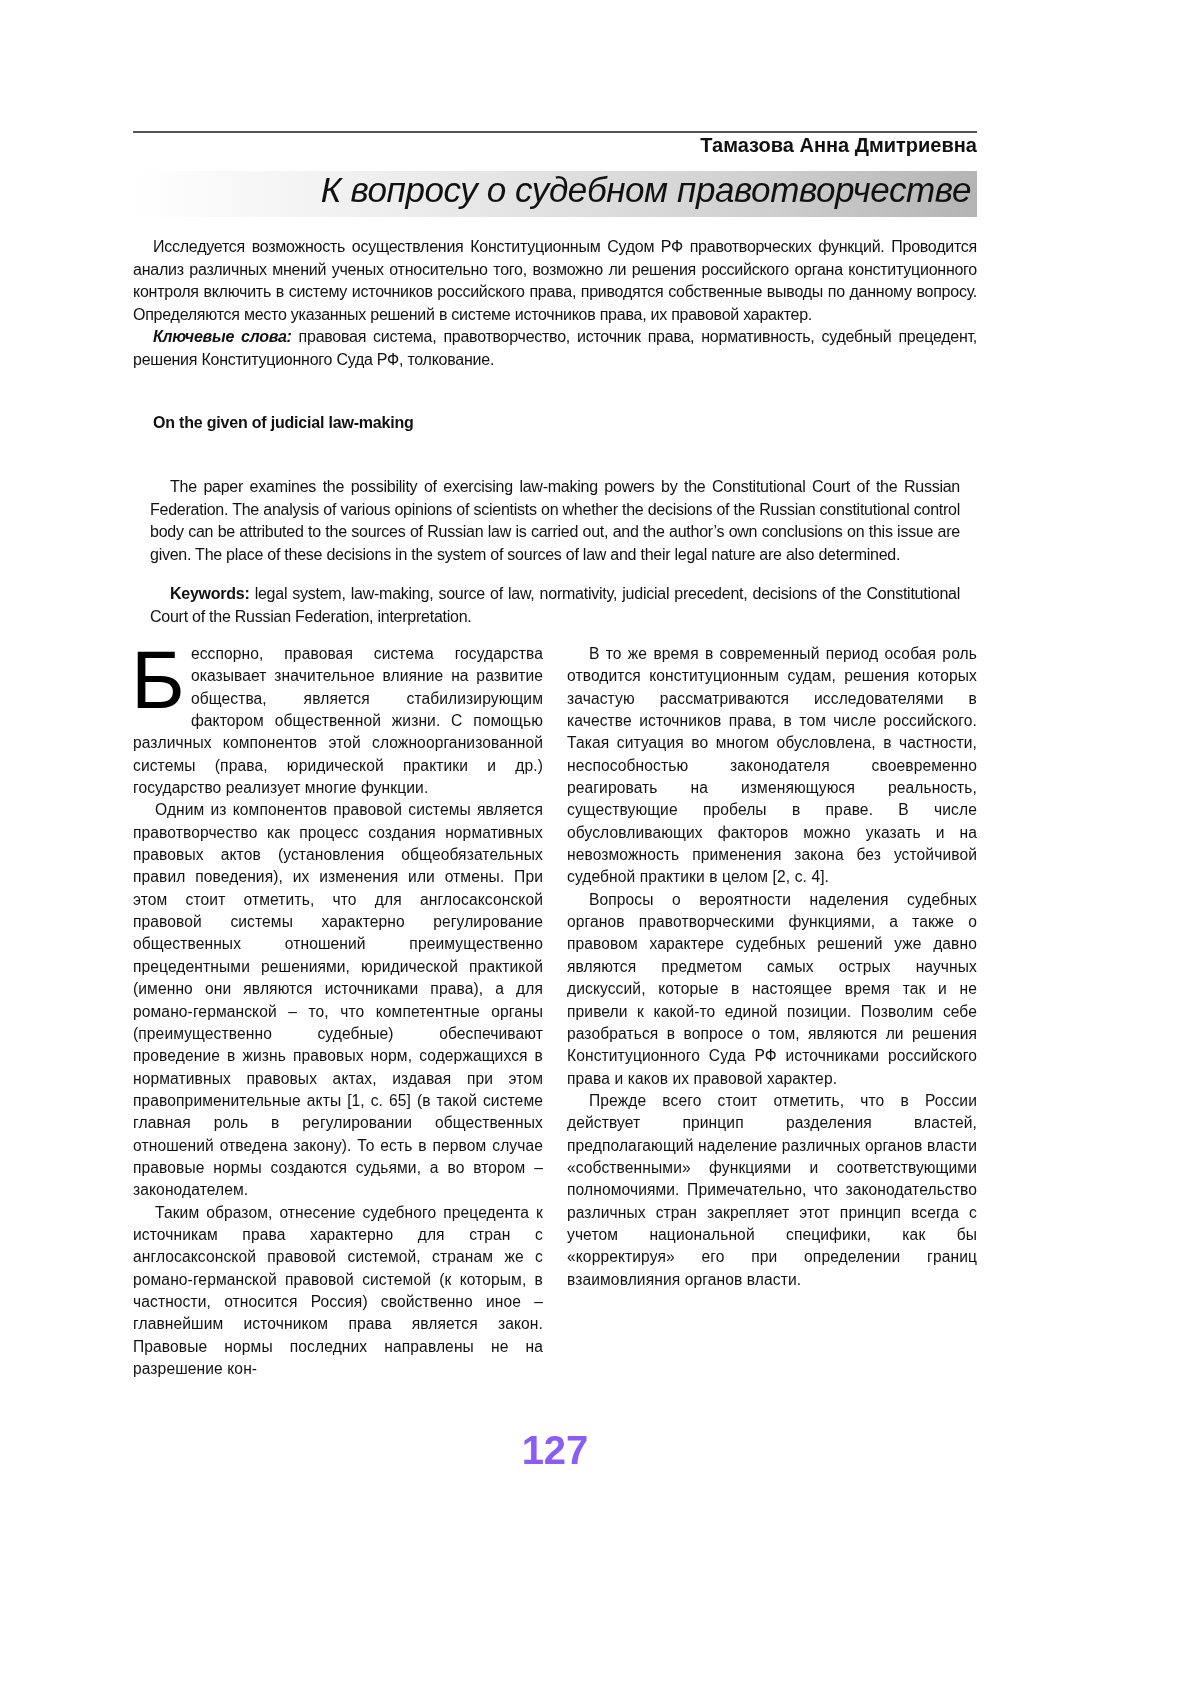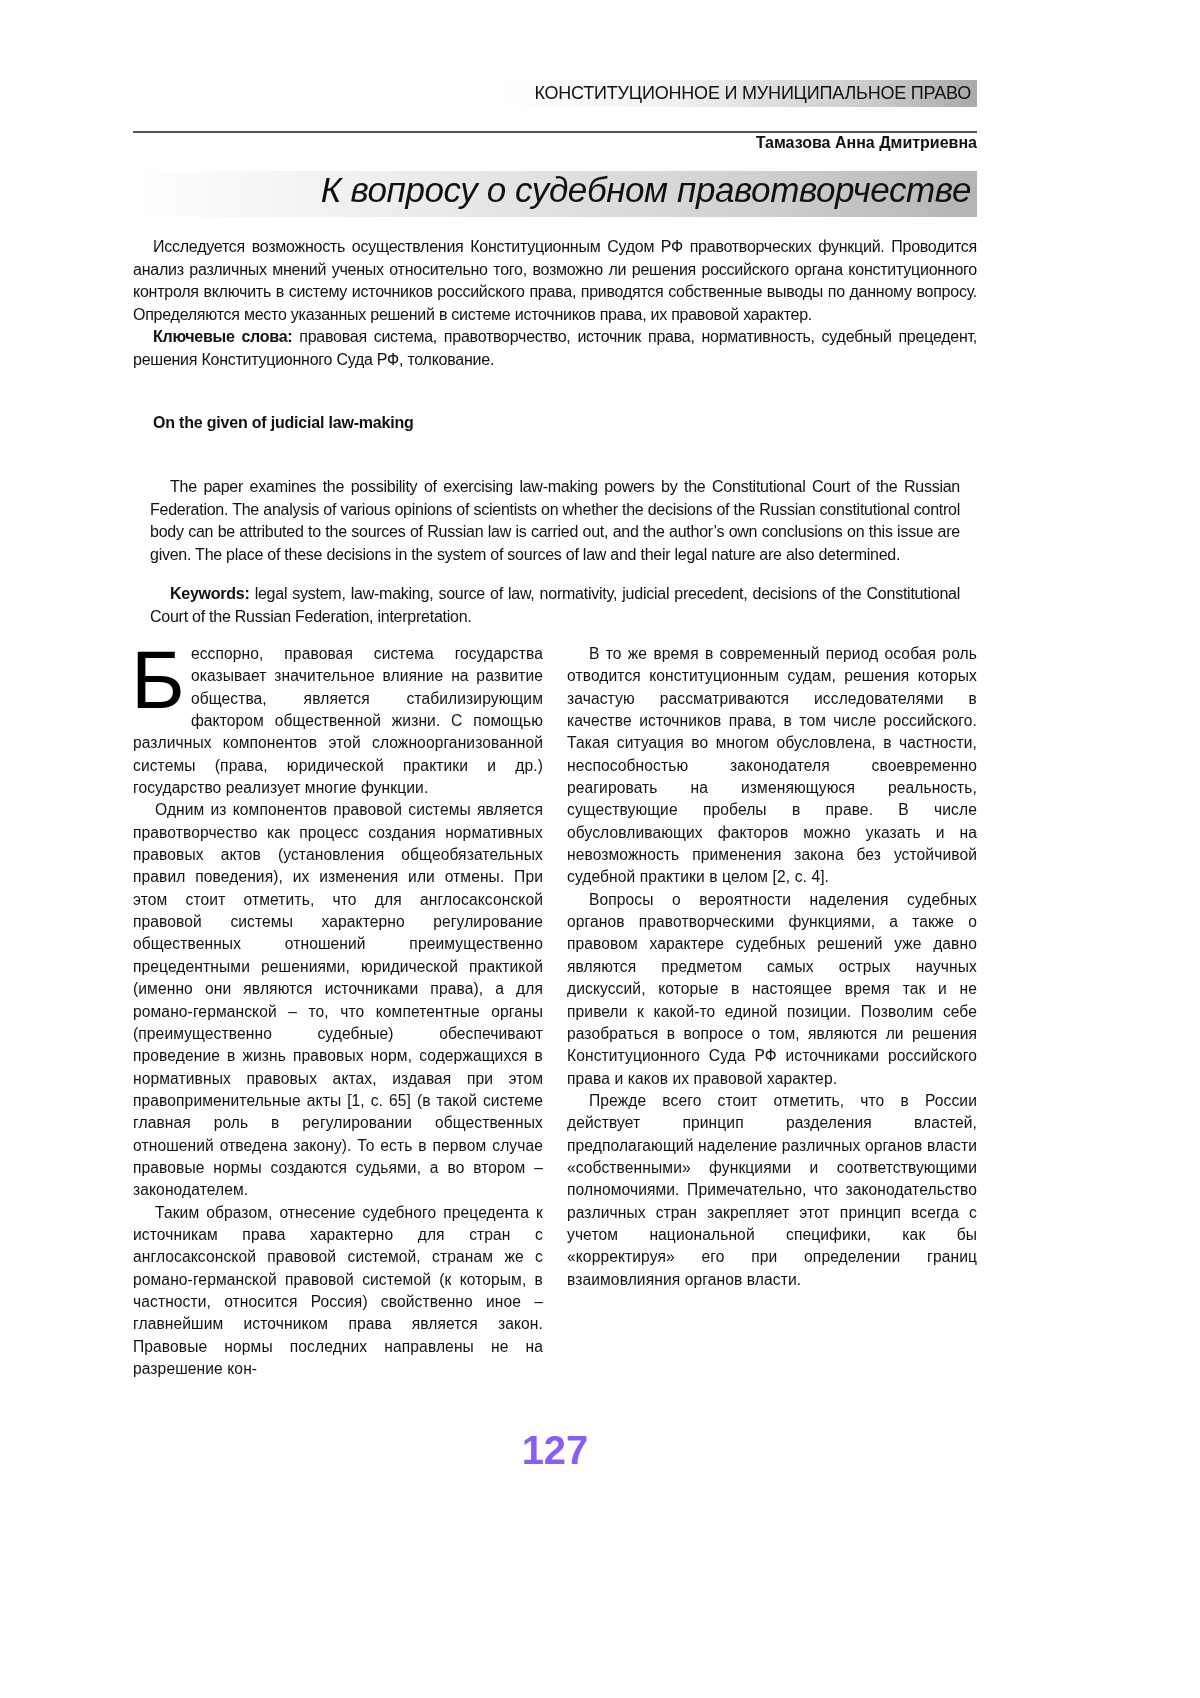--- a/index.html
+++ b/index.html
@@ -10,39 +10,39 @@
     position: absolute; left: 500px; top: 80px; width: 477px; height: 27px;
     background: linear-gradient(to right, #ffffff 0%, #f2f2f2 35%, #c9c9c9 80%, #a9a9a9 100%);
   }
   .section-banner span {
     position: absolute; right: 6px; top: 3px;
     font-family: "Liberation Sans", sans-serif; font-size: 18px; letter-spacing: -0.2px; color: #111;
   }
   .rule { position: absolute; left: 133px; top: 131px; width: 844px; height: 2px; background: #555; }
   .author {
     position: absolute; right: 223px; top: 134px;
-    font-family: "Liberation Sans", sans-serif; font-weight: bold; font-size: 16px; color: #111;
+    font-family: "Liberation Sans", sans-serif; font-weight: bold; font-size: 20px; color: #111;
   }
   .title-banner {
     position: absolute; left: 133px; top: 171px; width: 844px; height: 46px;
     background: linear-gradient(to right, #ffffff 0%, #eeeeee 30%, #cfcfcf 75%, #b4b4b4 100%);
   }
   .title-banner h1 {
     position: absolute; right: 6px; top: -1px; margin: 0;
     font-family: "Liberation Sans", sans-serif; font-style: italic; font-weight: normal;
     font-size: 35px; color: #111; letter-spacing: -0.4px; white-space: nowrap;
   }
 
   .abstract {
     position: absolute; left: 133px; top: 236px; width: 844px;
     font-family: "Liberation Sans", sans-serif; font-size: 16px; line-height: 22.6px;
     text-align: justify; color: #111; letter-spacing: -0.25px;
   }
   .abstract p { margin: 0; text-indent: 20px; }
-  .abstract .kw-label { font-weight: bold; }
+  .abstract .kw-label { font-weight: bold; font-style: italic; }
   .en-title {
     position: absolute; left: 153px; top: 414px;
     font-family: "Liberation Sans", sans-serif; font-weight: bold; font-size: 16px; color: #111;
     letter-spacing: -0.2px;
   }
   .en-abstract {
     position: absolute; left: 133px; top: 459px; width: 844px;
     font-family: "Liberation Sans", sans-serif; font-size: 16px; line-height: 22.6px;
     text-align: justify; color: #111; letter-spacing: -0.25px;
   }
@@ -65,23 +65,20 @@
   .page-number {
     position: absolute; left: 0; width: 1110px; top: 1428px; text-align: center;
     font-family: "Liberation Sans", sans-serif; font-weight: bold; font-size: 40px; color: #8b5cf6;
   }
 </style>
 </head>
 <body>
 
 <div class="page">
 
-  <div class="section-banner">
-    <span>КОНСТИТУЦИОННОЕ И МУНИЦИПАЛЬНОЕ ПРАВО</span>
-  </div>
 
   <div class="rule"></div>
 
   <div class="author">Тамазова Анна Дмитриевна</div>
 
   <div class="title-banner">
     <h1>К вопросу о судебном правотворчестве</h1>
   </div>
 
   <div class="abstract">

